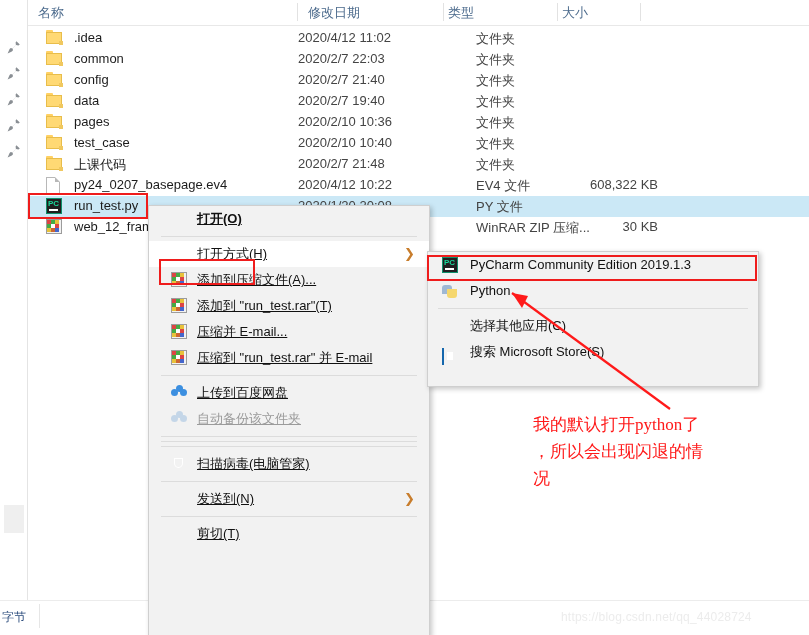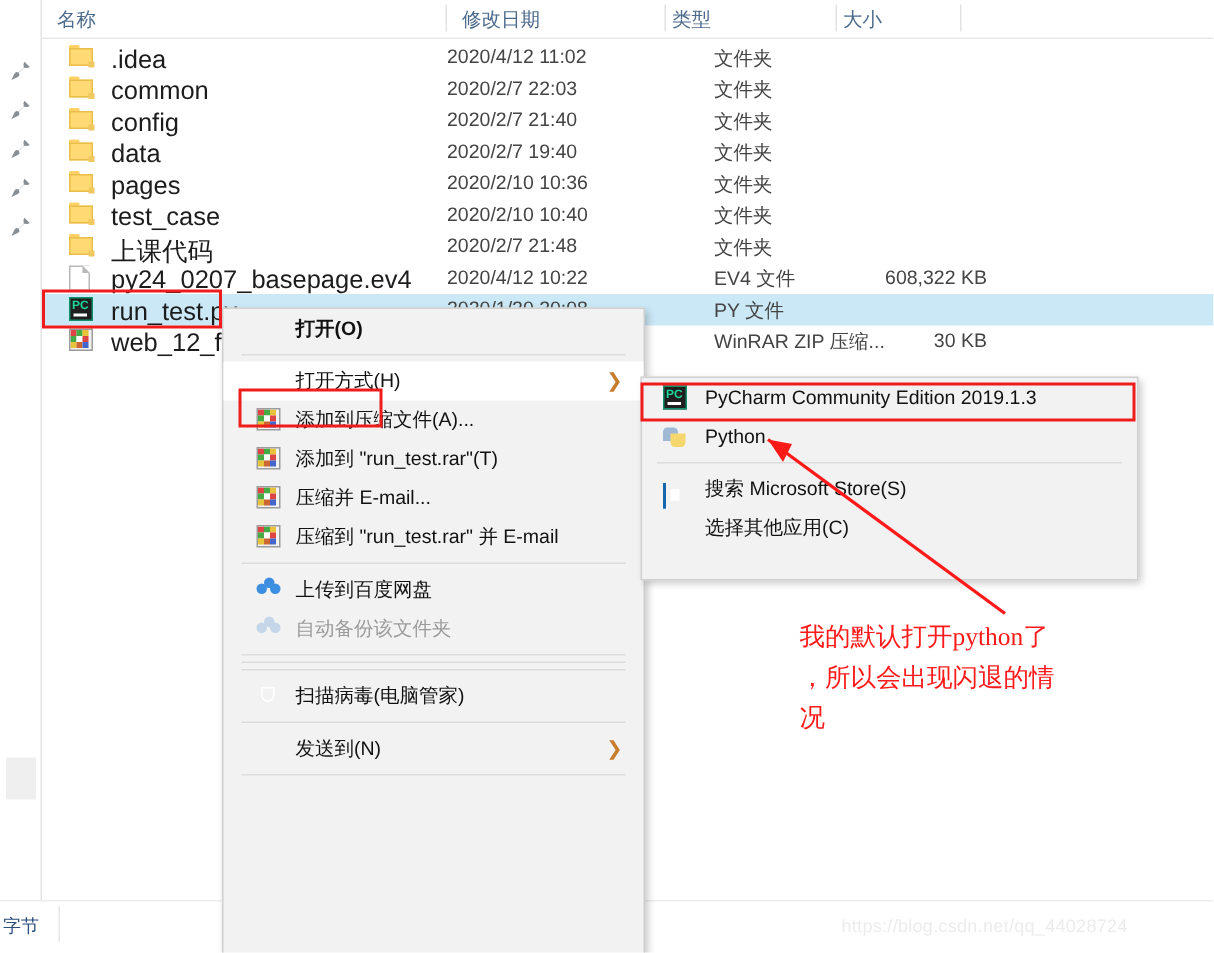--- a/index.html
+++ b/index.html
@@ -25,21 +25,21 @@
 
   
   .col-head{position:absolute;top:0;left:28px;width:781px;height:25px;background:#fff;}
   .col-head .hdr{position:absolute;top:4px;font-size:13px;color:#4b6a8c;white-space:nowrap;}
   .col-head .vdiv{position:absolute;top:3px;width:1px;height:18px;background:#e2e2e2;}
   .head-rule{position:absolute;left:28px;top:25px;width:781px;height:1px;background:#e8e8e8;}
 
   
   .row{position:absolute;left:28px;width:781px;height:21px;}
   .row.sel{background:#cbe8f6;}
-  .row .nm{position:absolute;left:46px;top:2px;font-size:17px;color:#1c1c1c;white-space:nowrap;}
+  .row .nm{position:absolute;left:46px;top:2px;font-size:13px;color:#1c1c1c;white-space:nowrap;}
   .row .dt{position:absolute;left:270px;top:2px;font-size:13px;color:#444;white-space:nowrap;}
   .row .ty{position:absolute;left:448px;top:2px;font-size:13px;color:#444;white-space:nowrap;}
   .row .sz{position:absolute;left:480px;top:2px;width:150px;text-align:right;font-size:13px;color:#444;white-space:nowrap;}
   .row .ic{position:absolute;left:18px;top:2px;width:17px;height:17px;}
 
   
   .folder{position:relative;width:17px;height:15px;}
   .folder .tab{position:absolute;left:0;top:0;width:7px;height:3px;background:#ffd164;border-radius:1px 1px 0 0;}
   .folder .bod{position:absolute;left:0;top:2px;width:16px;height:12px;background:#ffd974;border:1px solid #e8bd4a;box-sizing:border-box;}
   .folder .fold{position:absolute;right:0;bottom:0;width:4px;height:4px;background:#f0c860;}
@@ -57,21 +57,21 @@
   .rarico{position:relative;width:16px;height:15px;background:#f2f2f2;border:1px solid #9c9c9c;box-sizing:border-box;overflow:hidden;}
   .rarico i{position:absolute;display:block;width:4px;height:4px;}
 
   
   #ctx{
     position:absolute;left:148px;top:205px;width:280px;height:430px;
     background:#f2f2f2;border:1px solid #cfcfcf;
     box-shadow:2px 2px 5px rgba(0,0,0,.22);
     font-size:13px;color:#111;
   }
-  #ctx .mi{position:relative;height:26px;line-height:26px;padding-left:48px;white-space:nowrap;cursor:default;}
+  #ctx .mi{position:relative;height:26px;line-height:26px;padding-left:48px;white-space:nowrap;cursor:default;text-decoration:underline;}
   #ctx .mi.bold{font-weight:bold;}
   #ctx .mi.dis{color:#9b9b9b;}
   #ctx .mi.hl{background:#ffffff;}
   #ctx .sep{height:1px;background:#dcdcdc;margin:4px 12px;}
   #ctx .mico{position:absolute;left:22px;top:5px;width:16px;height:16px;}
   #ctx .arrow{position:absolute;right:14px;top:0;line-height:26px;color:#c87d2c;font-size:13px;}
 
   
   #sub{
     position:absolute;left:427px;top:251px;width:330px;height:134px;
@@ -395,20 +395,23 @@
   </div>
   <div class="sep"></div>
 
   <div class="mi">
     <span>发送到(N)</span>
     <span class="arrow">❯</span>
   </div>
   <div class="sep"></div>
 
   <div class="mi">
+    <span>剪切(T)</span>
+  </div>
+  <div class="mi">
     
   </div>
 
 </div>
 
 <div id="sub">
   <div class="mi">
     <span class="mico">
         <span class="pcico" style="display:block">
           <span class="pc">PC</span>
@@ -416,25 +419,25 @@
         </span>
       </span>
     <span>PyCharm Community Edition 2019.1.3</span>
   </div>
   <div class="mi">
     <span class="mico"><span class="pyico"><span class="a"></span><span class="b"></span></span></span>
     <span>Python</span>
   </div>
   <div class="sep"></div>
   <div class="mi">
+    <span>选择其他应用(C)</span>
+  </div>
+  <div class="mi">
     <span class="mico"><span class="storeico"></span></span>
     <span>搜索 Microsoft Store(S)</span>
-  </div>
-  <div class="mi">
-    <span>选择其他应用(C)</span>
   </div>
 </div>
 
 <div class="redbox" style="left:28px;top:193px;width:120px;height:26px;"></div>
 <div class="redbox" style="left:159px;top:259px;width:96px;height:26px;"></div>
 <div class="redbox" style="left:427px;top:255px;width:330px;height:26px;"></div>
 
 <svg id="arrow-svg" viewBox="0 0 809 635">
   <line x1="670" y1="409" x2="512" y2="293" stroke="#ff1a1a" stroke-width="2.2"></line>
   <polygon points="512,293 528,296 522,308" fill="#ff1a1a"></polygon>

